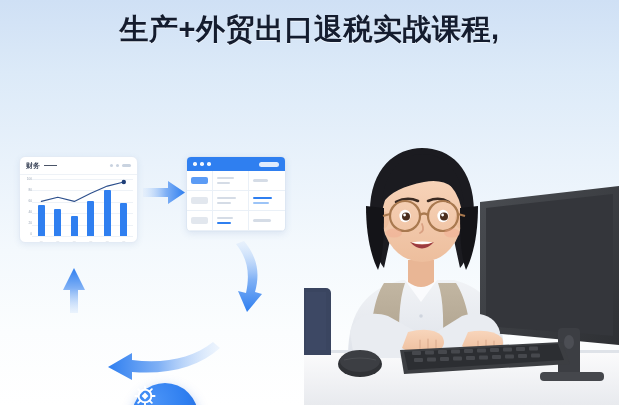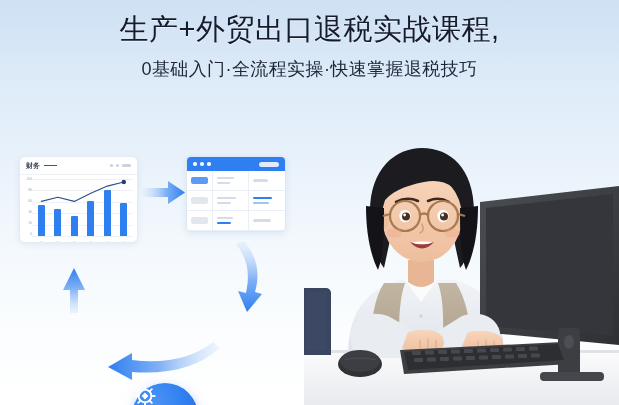--- a/index.html
+++ b/index.html
@@ -11,21 +11,21 @@
   #poster{
     position:relative;width:619px;height:405px;overflow:hidden;
     background:linear-gradient(180deg,#cfe0f5 0%,#dceaf8 18%,#e9f2fb 40%,#f4f9fd 62%,#fbfdfe 82%,#ffffff 100%);
   }
   
   .headline{
     position:absolute;left:0;right:0;top:12px;text-align:center;
     z-index:8;
   }
   .hl-line{
-    font-size:29px;line-height:35px;font-weight:normal;color:#141c2e;
+    font-size:29px;line-height:35px;font-weight:bold;color:#141c2e;
     letter-spacing:.5px;white-space:nowrap;
     text-shadow:0 1px 0 rgba(255,255,255,.55);
   }
   .subtitle{
     margin-top:11px;font-size:18px;line-height:22px;color:#1d2536;
     letter-spacing:.4px;white-space:nowrap;font-weight:500;
   }
   
   .diagram{position:absolute;left:0;top:140px;width:310px;height:265px;z-index:5;}
   .diagram svg{position:absolute;left:0;top:0;}
@@ -90,21 +90,20 @@
   .photo{position:absolute;right:0;top:120px;width:315px;height:285px;z-index:4;overflow:hidden;}
   .photo svg{position:absolute;left:0;top:0;}
 </style>
 </head>
 <body>
 
 <div id="poster">
 
   <div class="headline">
     <div class="hl-line">生产+外贸出口退税实战课程,</div>
-    <div class="subtitle">0基础入门·全流程实操·快速掌握退税技巧</div>
   </div>
 
   <div class="diagram">
 
     <svg width="310" height="265" viewBox="0 0 310 265">
       <defs>
         <linearGradient id="agRight" x1="0" y1="0" x2="1" y2="0">
           <stop offset="0%" stop-color="#cfe2fb" stop-opacity="0.25"></stop>
           <stop offset="55%" stop-color="#7fb0f5"></stop>
           <stop offset="100%" stop-color="#2f7ff0"></stop>

